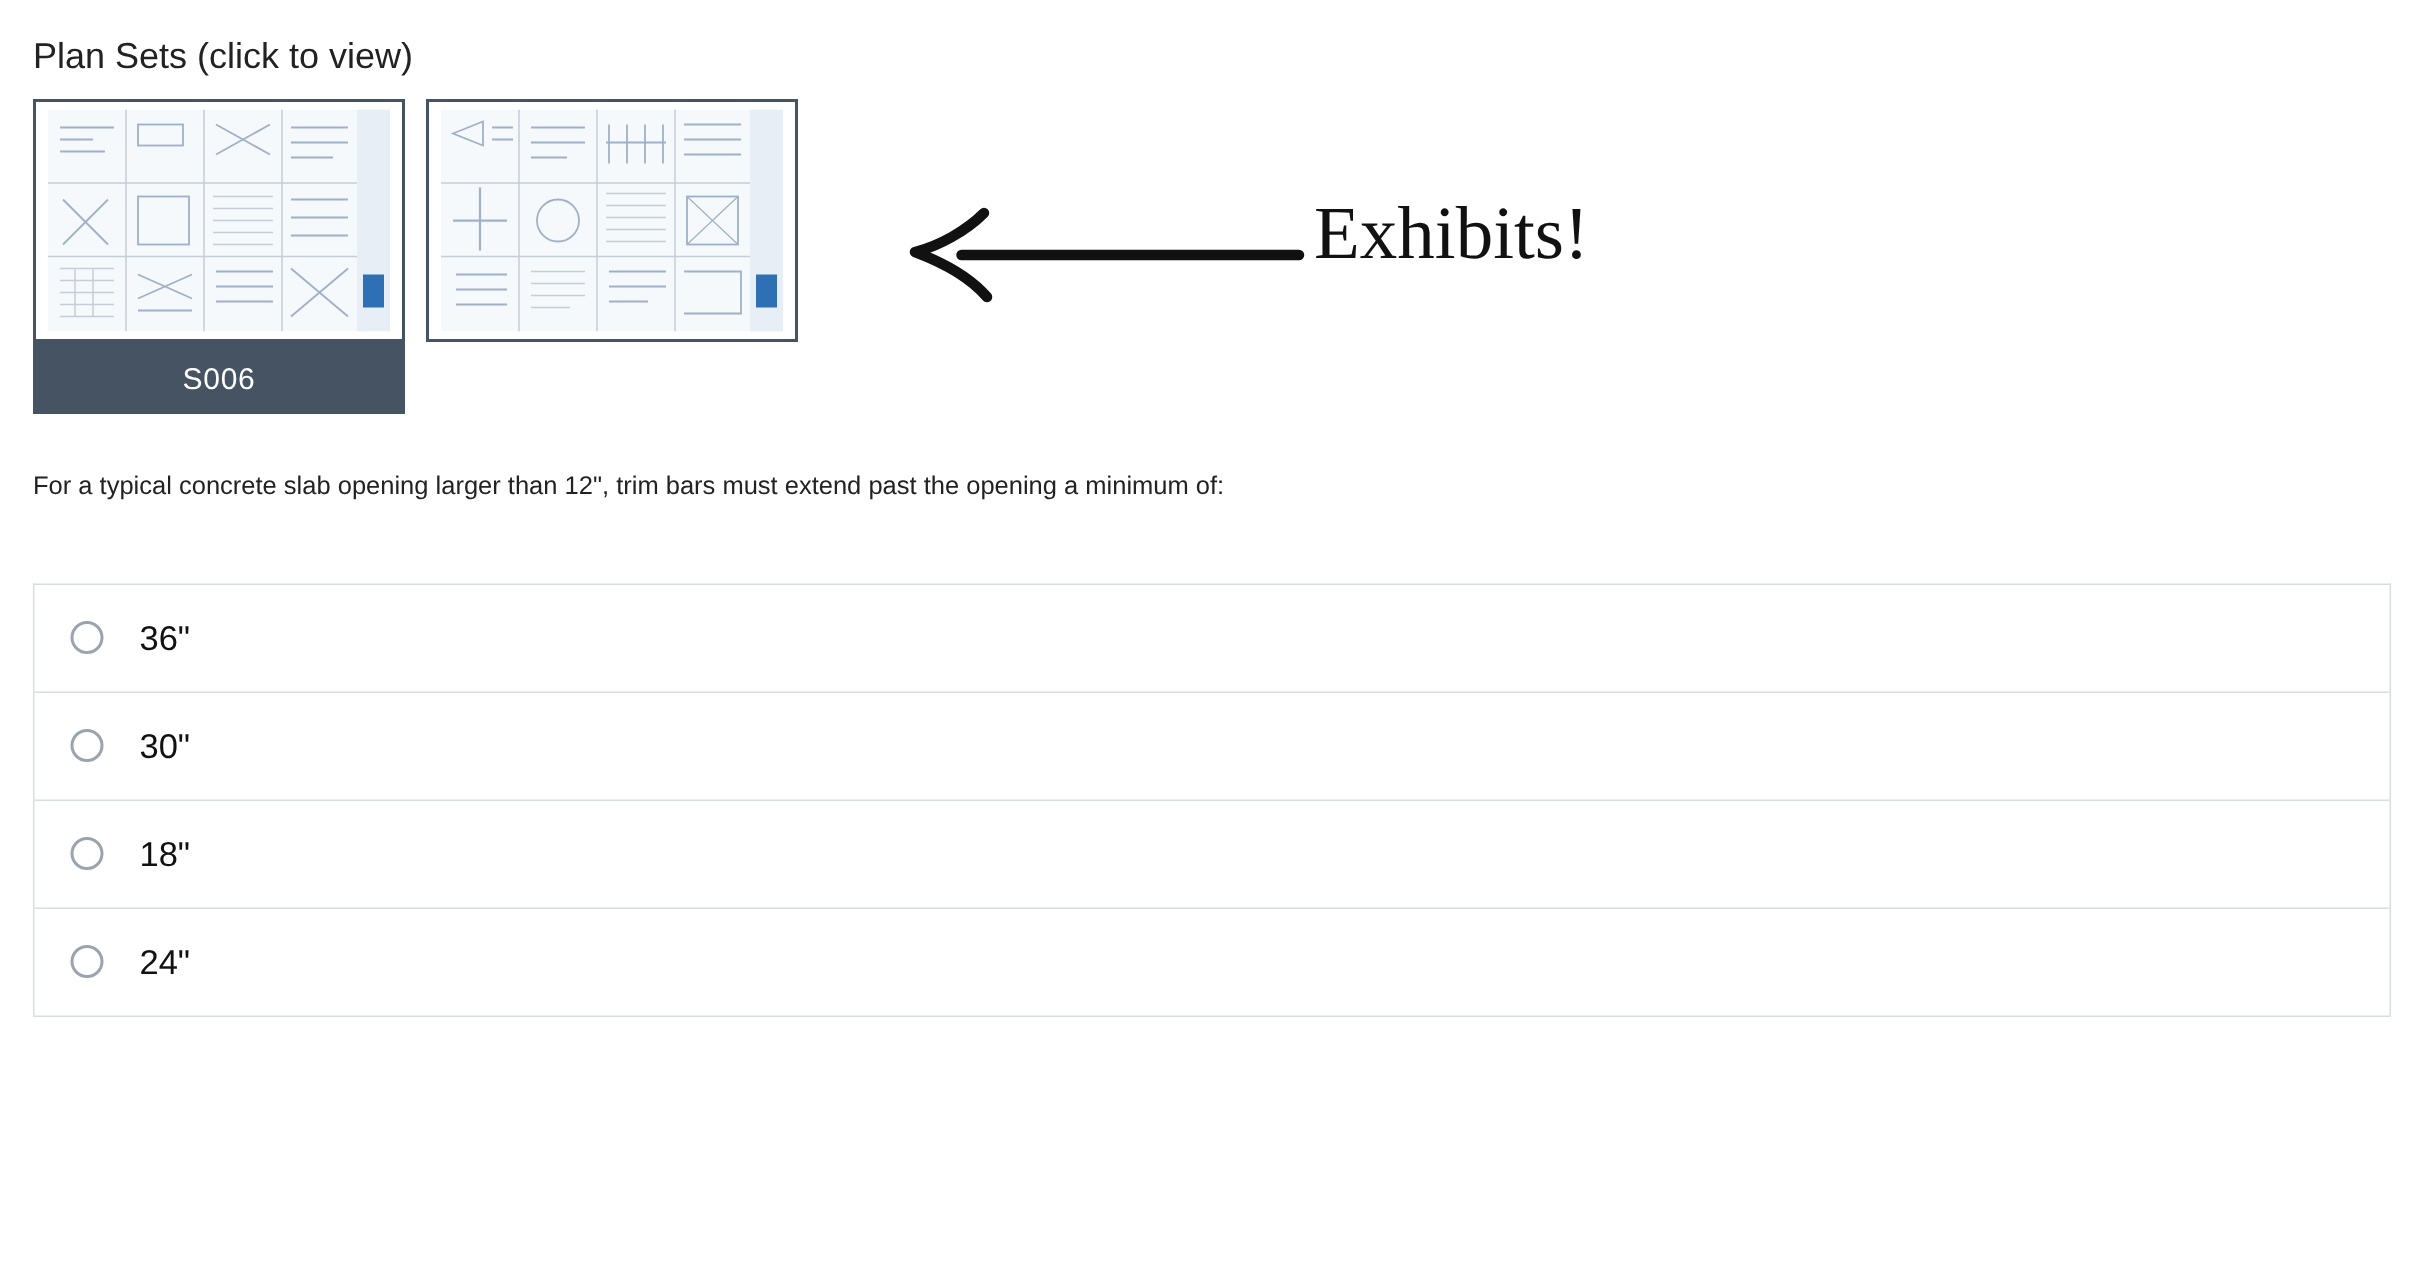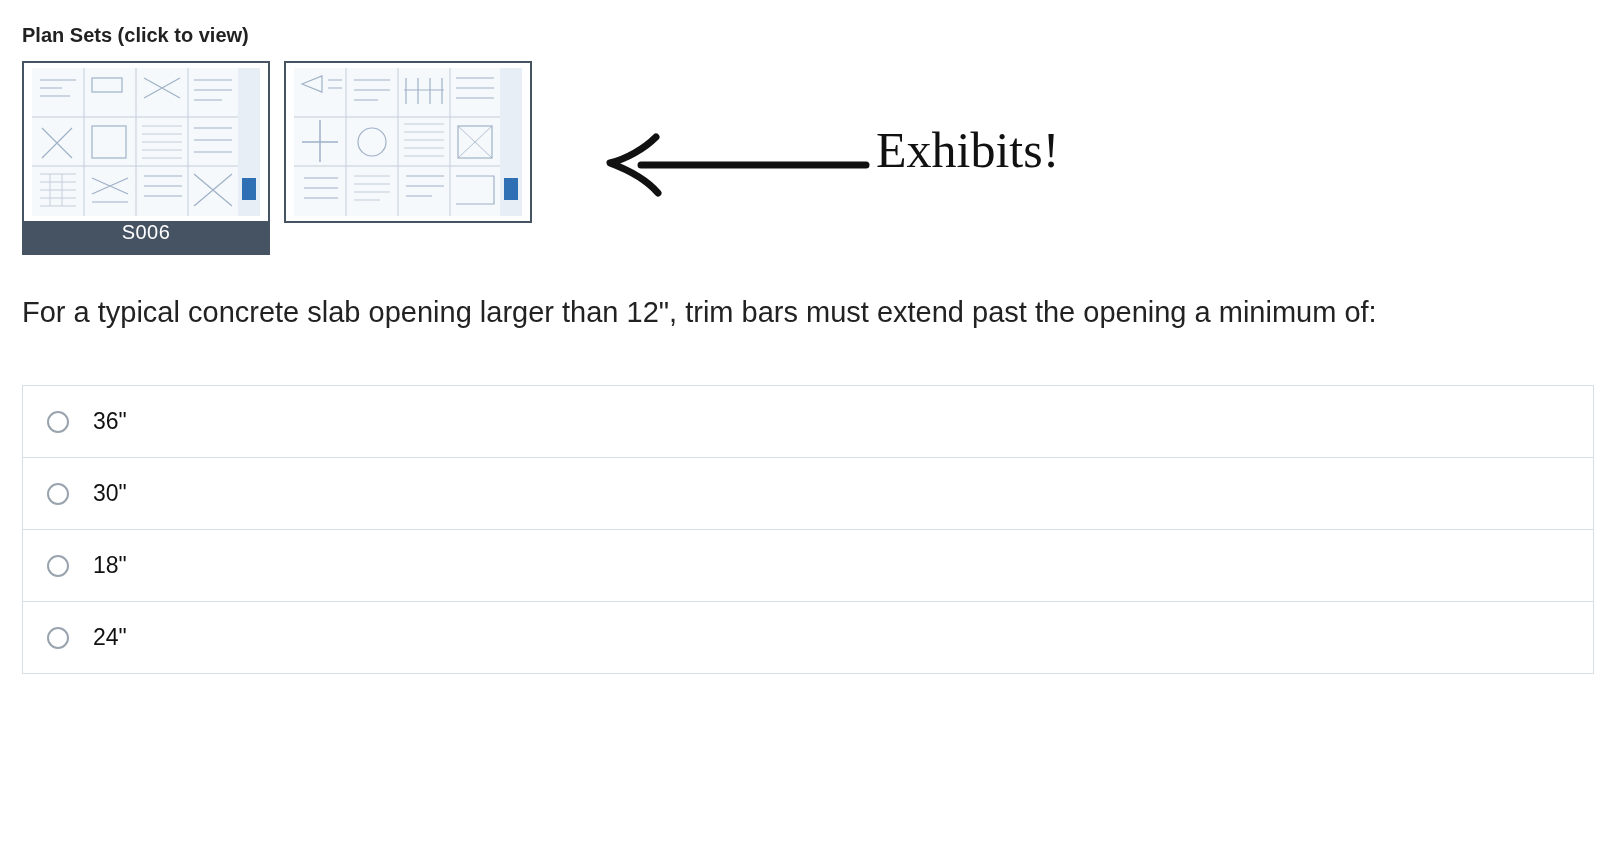--- a/index.html
+++ b/index.html
@@ -7,22 +7,22 @@
       margin: 0;
       padding: 0;
     }
     body {
       font-family: Arial, Helvetica, sans-serif;
       background: #ffffff;
       padding: 24px 22px;
       width: 1616px;
     }
     .plan-sets-heading {
-      font-size: 20px;
-      font-weight: bold;
+      font-size: 24px;
+      font-weight: normal;
       color: #222;
       margin-bottom: 14px;
     }
     .plan-sets-row {
       display: flex;
       gap: 14px;
       align-items: flex-start;
       margin-bottom: 36px;
     }
     .plan-card {
@@ -42,40 +42,40 @@
     }
     .plan-thumb svg {
       width: 100%;
       height: 100%;
     }
     .plan-label {
       background: #465363;
       color: #ffffff;
       text-align: center;
       font-size: 20px;
-      padding: 0 0 9px;
+      padding: 16px 0 9px;
       letter-spacing: 0.5px;
     }
     .annotation-wrap {
       display: flex;
       align-items: flex-start;
       margin-left: 50px;
       margin-top: 60px;
     }
     .arrow-svg {
       width: 280px;
       height: 80px;
     }
     .exhibits-label {
       font-family: "Comic Sans MS", "Segoe Script", cursive;
       font-size: 50px;
       color: #111;
     }
     .question-text {
-      font-size: 29px;
+      font-size: 17px;
       color: #222;
       line-height: 1.45;
       margin-bottom: 52px;
     }
     .options {
       border-top: 1px solid #d6dde3;
       border-left: 1px solid #d6dde3;
       border-right: 1px solid #d6dde3;
     }
     .option-row {

